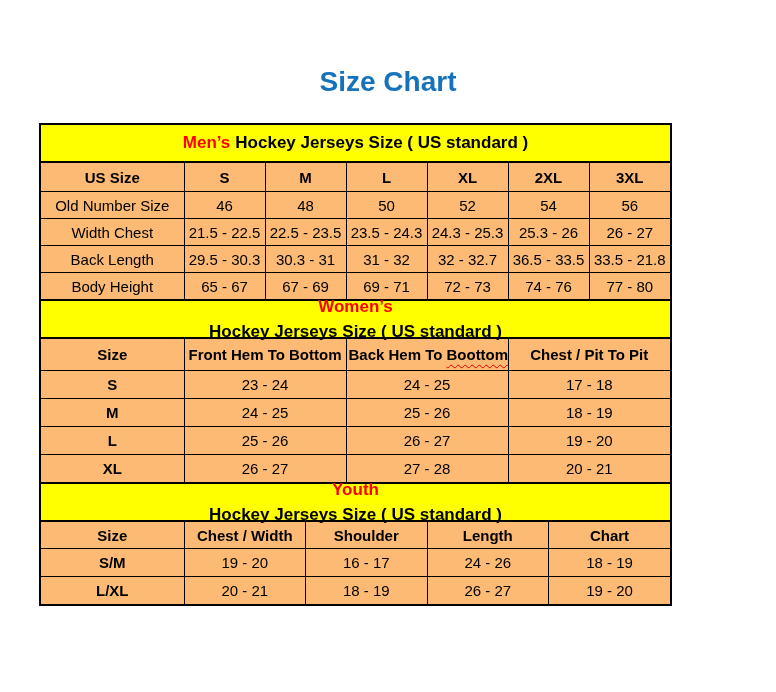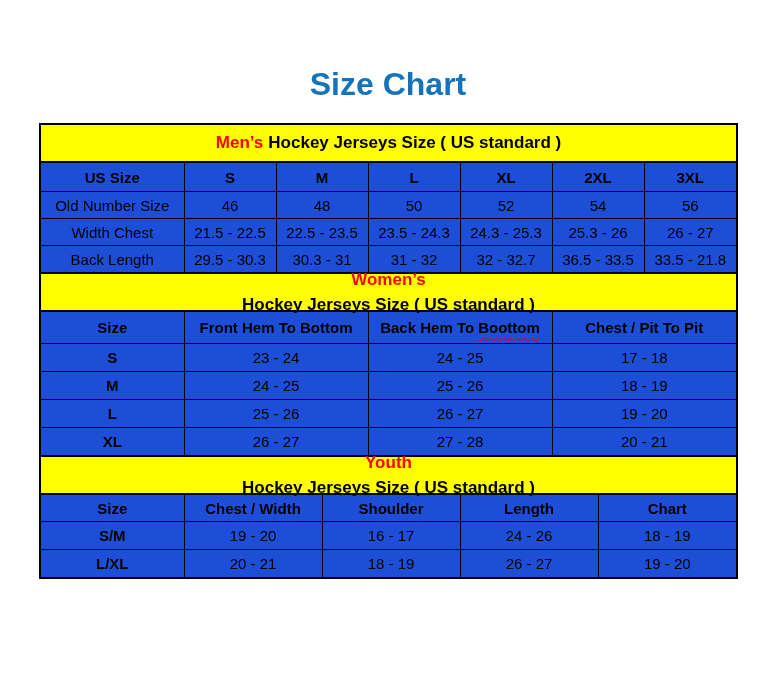--- a/index.html
+++ b/index.html
@@ -12,31 +12,31 @@
     color: #000;
     overflow: hidden;
   }
   .title {
     position: absolute;
     top: 66px;
     left: 0;
     width: 100%;
     margin: 0;
     text-align: center;
-    font-size: 32px;
+    font-size: 28px;
     font-weight: bold;
     color: #1673bb;
   }
   .chart {
     position: absolute;
     left: 39px;
     top: 123px;
-    width: 699px;
+    width: 633px;
     border: 2px solid #000;
-    background: #1d4ed8;
+    background: #fdba74;
     box-sizing: border-box;
   }
   .banner {
     background: #ffff00;
     height: 36px;
     display: flex;
     align-items: center;
     justify-content: center;
     gap: 5px;
     font-size: 17px;
@@ -138,20 +138,29 @@
           </tr>
           <tr>
             <td>Back Length</td>
             <td>29.5 - 30.3</td>
             <td>30.3 - 31</td>
             <td>31 - 32</td>
             <td>32 - 32.7</td>
             <td>36.5 - 33.5</td>
             <td>33.5 - 21.8</td>
           </tr>
+          <tr>
+            <td>Body Height</td>
+            <td>65 - 67</td>
+            <td>67 - 69</td>
+            <td>69 - 71</td>
+            <td>72 - 73</td>
+            <td>74 - 76</td>
+            <td>77 - 80</td>
+          </tr>
         </tbody>
     </table>
 
     <div class="banner">
       <span class="red">Women’s</span>
       <span>Hockey Jerseys Size ( US standard )</span>
     </div>
     <table class="womens">
       <colgroup>
         <col class="col-label">

